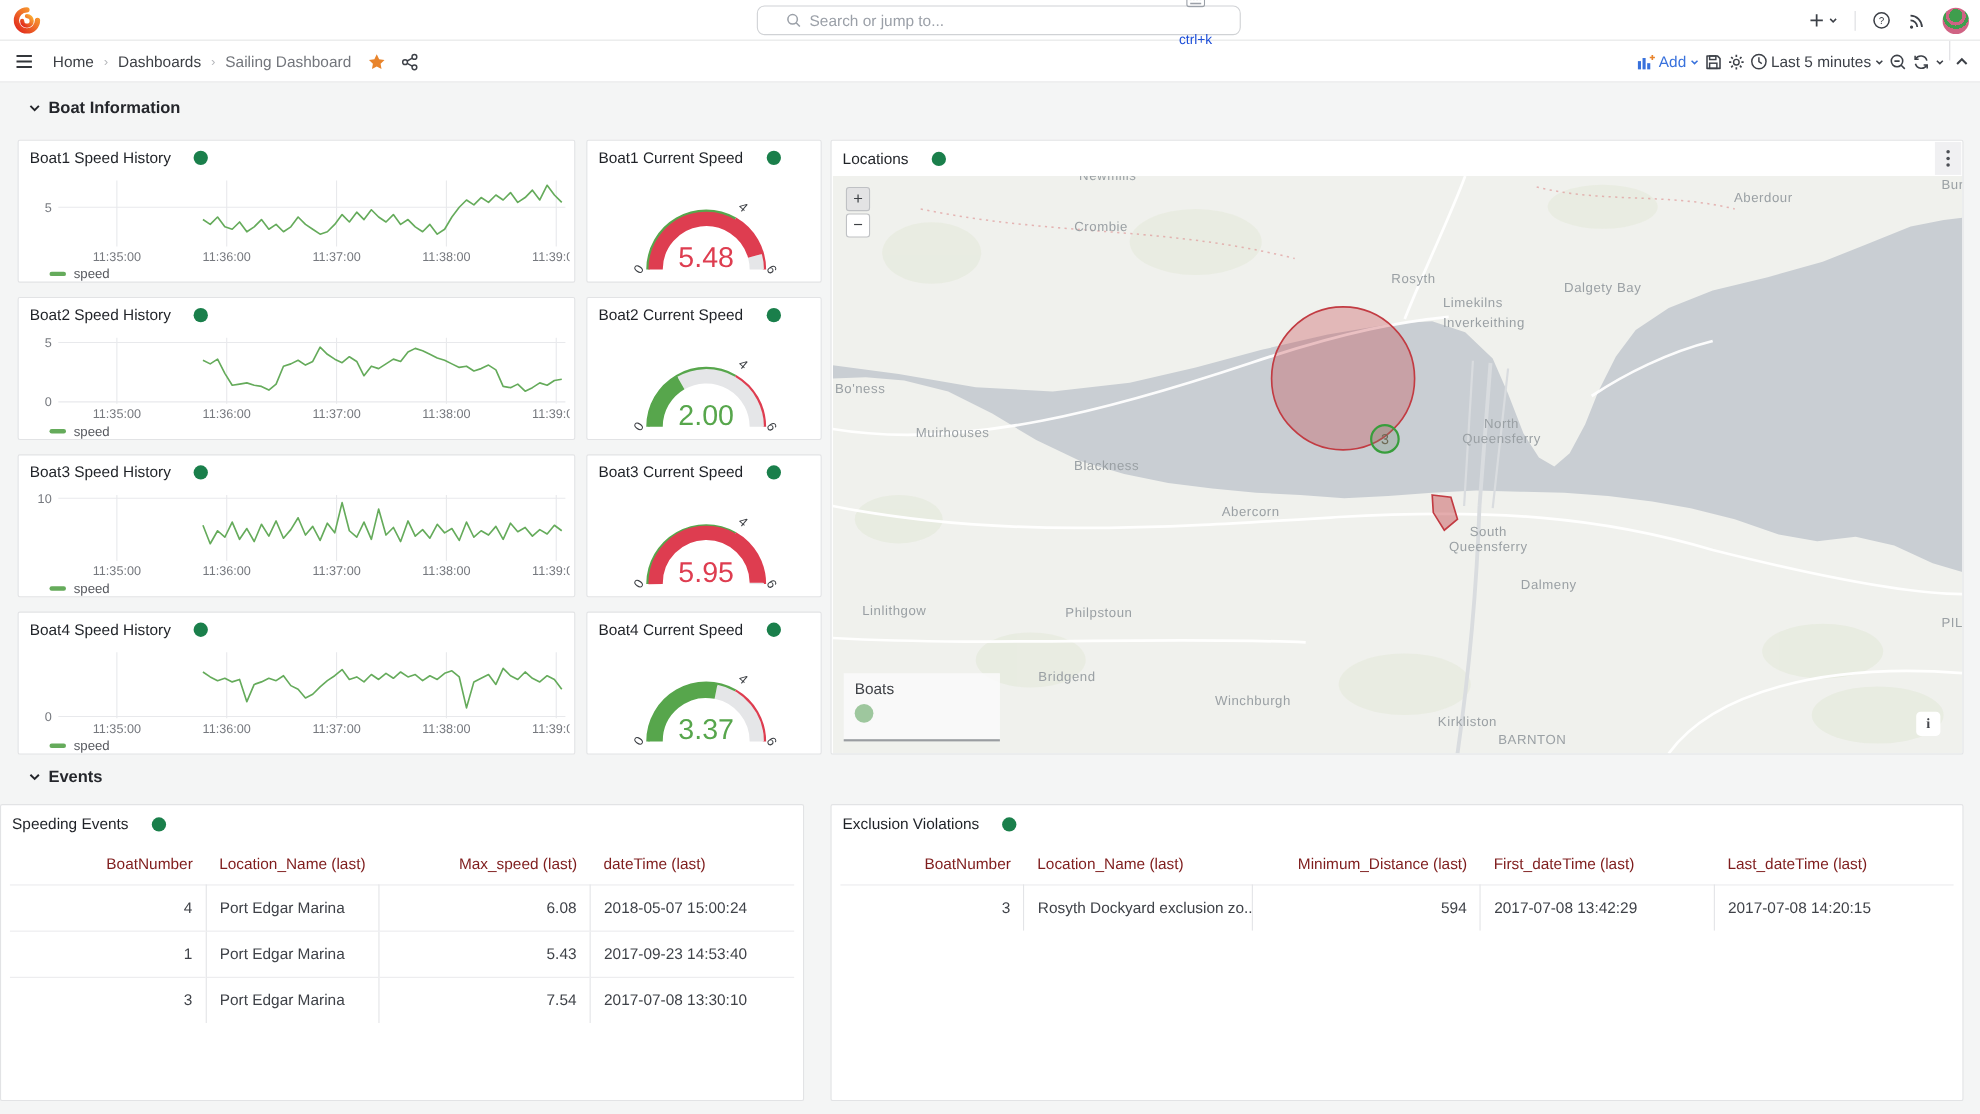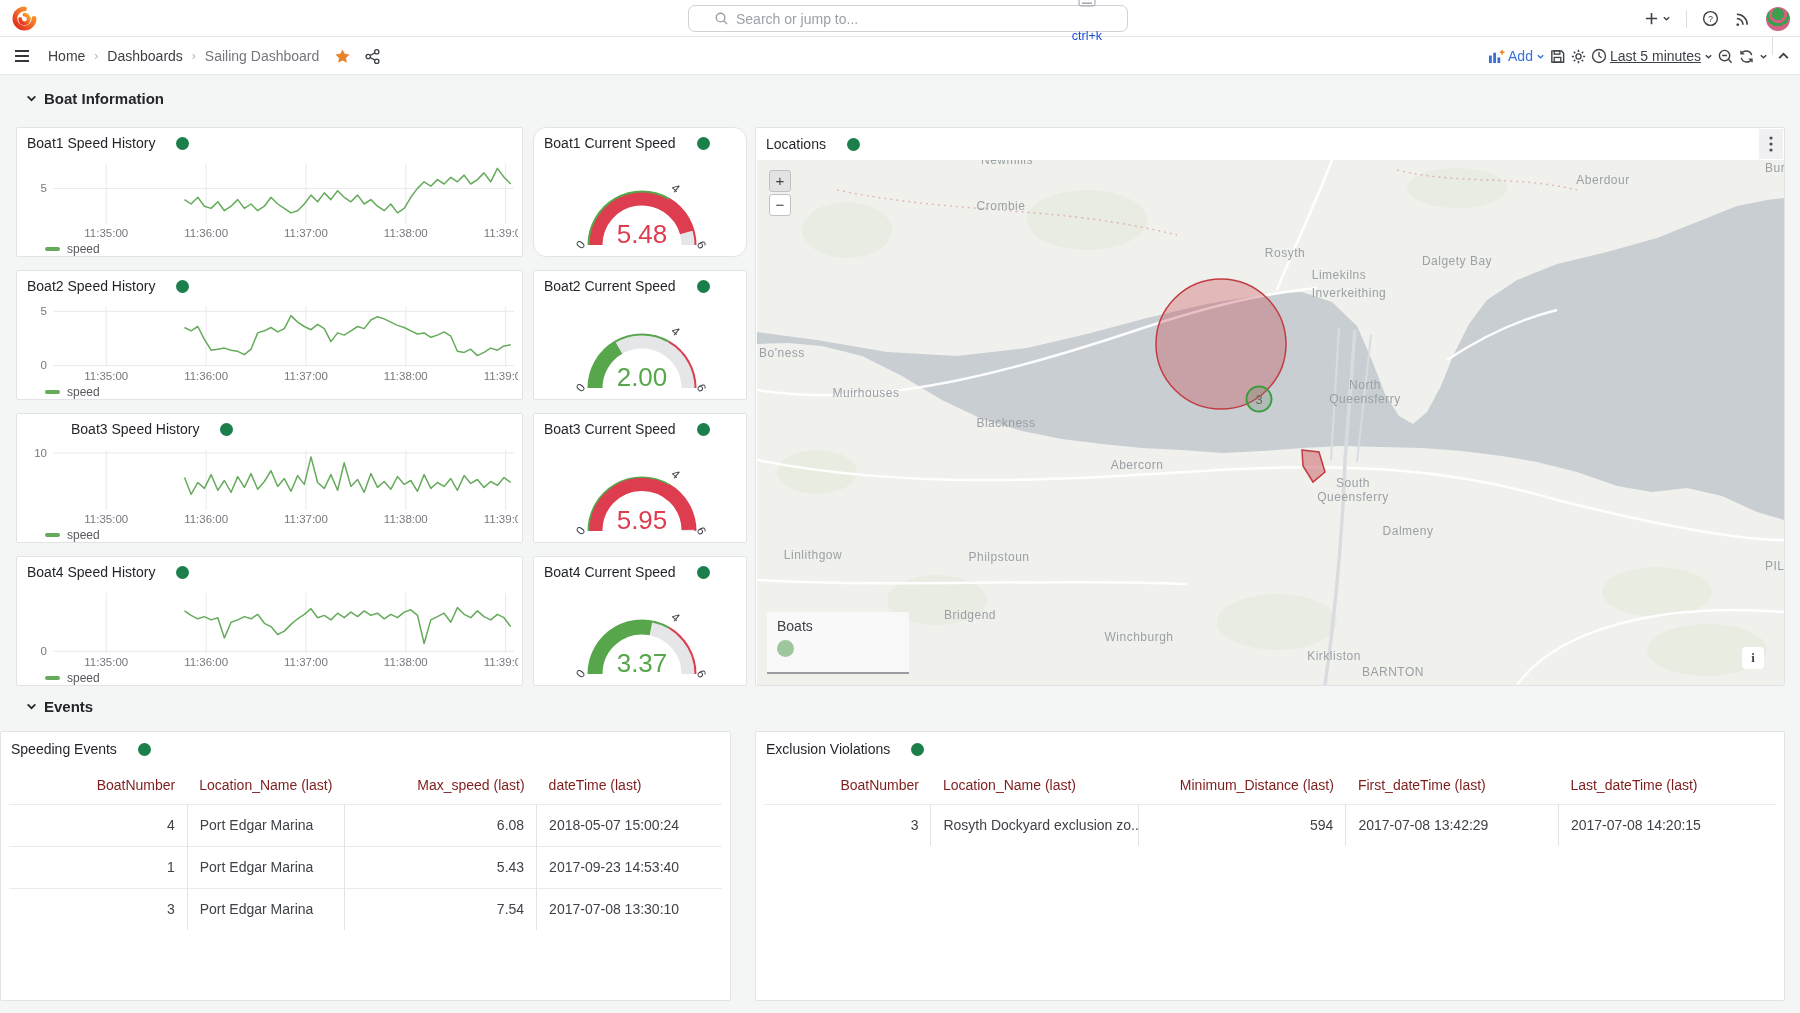--- a/index.html
+++ b/index.html
@@ -28,21 +28,21 @@
     border-bottom:1px solid #e4e5e6; z-index:4; }
   #hamburger { position:absolute; left:12px; top:9px; }
   #breadcrumb { position:absolute; left:48px; top:0; height:38px; display:flex; align-items:center;
     gap:9px; font-size:14px; }
   #breadcrumb .sep { color:#b4b6ba; font-size:12px; }
   #breadcrumb .crumb { color:#3c3f44; }
   #breadcrumb .crumb.current { color:#73767c; }
   #toolbar-right { position:absolute; right:10px; top:0; height:38px; display:flex;
     gap:4px; font-size:14px; }
   .addlabel { color:#3871dc; font-weight:500; }
-  .timelabel { color:#3d4148; font-weight:500;text-decoration:underline; }
+  .timelabel { color:#3d4148; font-weight:500; }
 
   
   .section-header { position:absolute; display:flex; align-items:center; gap:7px;
     font-size:15px; font-weight:700; color:#24262b; }
 
   
   .panel { position:absolute; background:#fff; border:1px solid #e2e3e5; border-radius:2px; }
   .panel-head { height:30px; display:flex; align-items:center; gap:21px; padding:0 10px; }
   .panel-title { font-size:14px; font-weight:500; color:#1f2227; white-space:nowrap; }
   .health-dot { width:13px; height:13px; border-radius:50%; background:#1a7f4b; }
@@ -255,21 +255,21 @@
         <text x="482.67870036101084" y="79" text-anchor="middle" font-size="11.5" fill="#75787e">11:39:00</text>
         <line x1="30" y1="30.44444444444444" x2="491" y2="30.44444444444444" stroke="#e8e9ec" stroke-width="1"></line>
         <text x="24" y="34.44444444444444" text-anchor="end" font-size="11.5" fill="#75787e">5</text>
         <polyline points="161.5,41.6 168.1,46.0 174.8,39.3 181.4,48.2 188.1,50.4 194.8,43.8 201.4,52.7 208.1,48.2 214.7,41.6 221.4,50.4 228.0,46.0 234.7,52.7 241.4,48.2 248.0,39.3 254.7,46.0 261.3,50.4 268.0,54.9 274.6,52.7 281.3,46.0 288.0,37.1 294.6,43.8 301.3,34.9 307.9,41.6 314.6,32.7 321.2,39.3 327.9,43.8 334.6,37.1 341.2,46.0 347.9,41.6 354.5,48.2 361.2,52.7 367.8,46.0 374.5,54.9 381.2,50.4 387.8,39.3 394.5,30.4 401.1,23.8 407.8,28.2 414.4,21.6 421.1,26.0 427.8,19.3 434.4,23.8 441.1,17.1 447.7,26.0 454.4,21.6 461.0,14.9 467.7,23.8 474.4,10.4 481.0,19.3 487.7,26.0" fill="none" stroke="#65ab5b" stroke-width="1.5" stroke-linejoin="round"></polyline>
       </svg></div>
   <div class="legend-row abs" style="left:0; top:114px;">
       <span class="legend-swatch"></span>
     <span class="legend-label">speed</span>
     </div>
 </div>
-<div class="panel" style="left:533px; top:127px; width:214px; height:130px;border-radius:13px;">
+<div class="panel" style="left:533px; top:127px; width:214px; height:130px;">
   <div class="panel-head">
     <span class="panel-title">Boat1 Current Speed</span>
       <span class="health-dot"></span>
     </div>
   <div class="gauge-area"><svg width="160" height="100" viewBox="0 0 160 100">
         <path d="M27.0,88.0 A53,53 0 0 1 106.5,42.1" stroke="#57a64c" stroke-width="3" fill="none"></path>
         <path d="M106.5,42.1 A53,53 0 0 1 133.0,88.0" stroke="#de3d50" stroke-width="3" fill="none"></path>
         <path d="M124.3,75.6 A46,46 0 0 1 126.0,88.0" stroke="#e5e6e8" stroke-width="13" fill="none"></path>
         <path d="M34.0,88.0 A46,46 0 0 1 124.3,75.6" stroke="#de3d50" stroke-width="13" fill="none"></path>
         <text transform="translate(22,90) rotate(-55)" text-anchor="middle" font-size="12" fill="#3a3d42">0</text>
@@ -316,21 +316,21 @@
         <path d="M106.5,42.1 A53,53 0 0 1 133.0,88.0" stroke="#de3d50" stroke-width="3" fill="none"></path>
         <path d="M57.0,48.2 A46,46 0 0 1 126.0,88.0" stroke="#e5e6e8" stroke-width="13" fill="none"></path>
         <path d="M34.0,88.0 A46,46 0 0 1 57.0,48.2" stroke="#57a64c" stroke-width="13" fill="none"></path>
         <text transform="translate(22,90) rotate(-55)" text-anchor="middle" font-size="12" fill="#3a3d42">0</text>
         <text transform="translate(110.99999999999999,34.3064249653648) rotate(40)" text-anchor="middle" font-size="12" fill="#3a3d42">4</text>
         <text transform="translate(136,90) rotate(60)" text-anchor="middle" font-size="12" fill="#3a3d42">6</text>
         <text x="80" y="86" text-anchor="middle" font-size="26" font-weight="500" fill="#57a64c">2.00</text>
       </svg></div>
 </div>
 
-<div class="panel" style="left:16px; top:413px; width:507px; height:130px;padding-left:44px;">
+<div class="panel" style="left:16px; top:413px; width:507px; height:130px;">
   <div class="panel-head">
     <span class="panel-title">Boat3 Speed History</span>
       <span class="health-dot"></span>
     </div>
   <div class="chart-area"><svg width="495" height="84" viewBox="0 0 495 84">
         <line x1="83.25631768953069" y1="6" x2="83.25631768953069" y2="66" stroke="#e8e9ec" stroke-width="1"></line>
         <text x="83.25631768953069" y="79" text-anchor="middle" font-size="11.5" fill="#75787e">11:35:00</text>
         <line x1="183.1119133574007" y1="6" x2="183.1119133574007" y2="66" stroke="#e8e9ec" stroke-width="1"></line>
         <text x="183.1119133574007" y="79" text-anchor="middle" font-size="11.5" fill="#75787e">11:36:00</text>
         <line x1="282.9675090252708" y1="6" x2="282.9675090252708" y2="66" stroke="#e8e9ec" stroke-width="1"></line>

